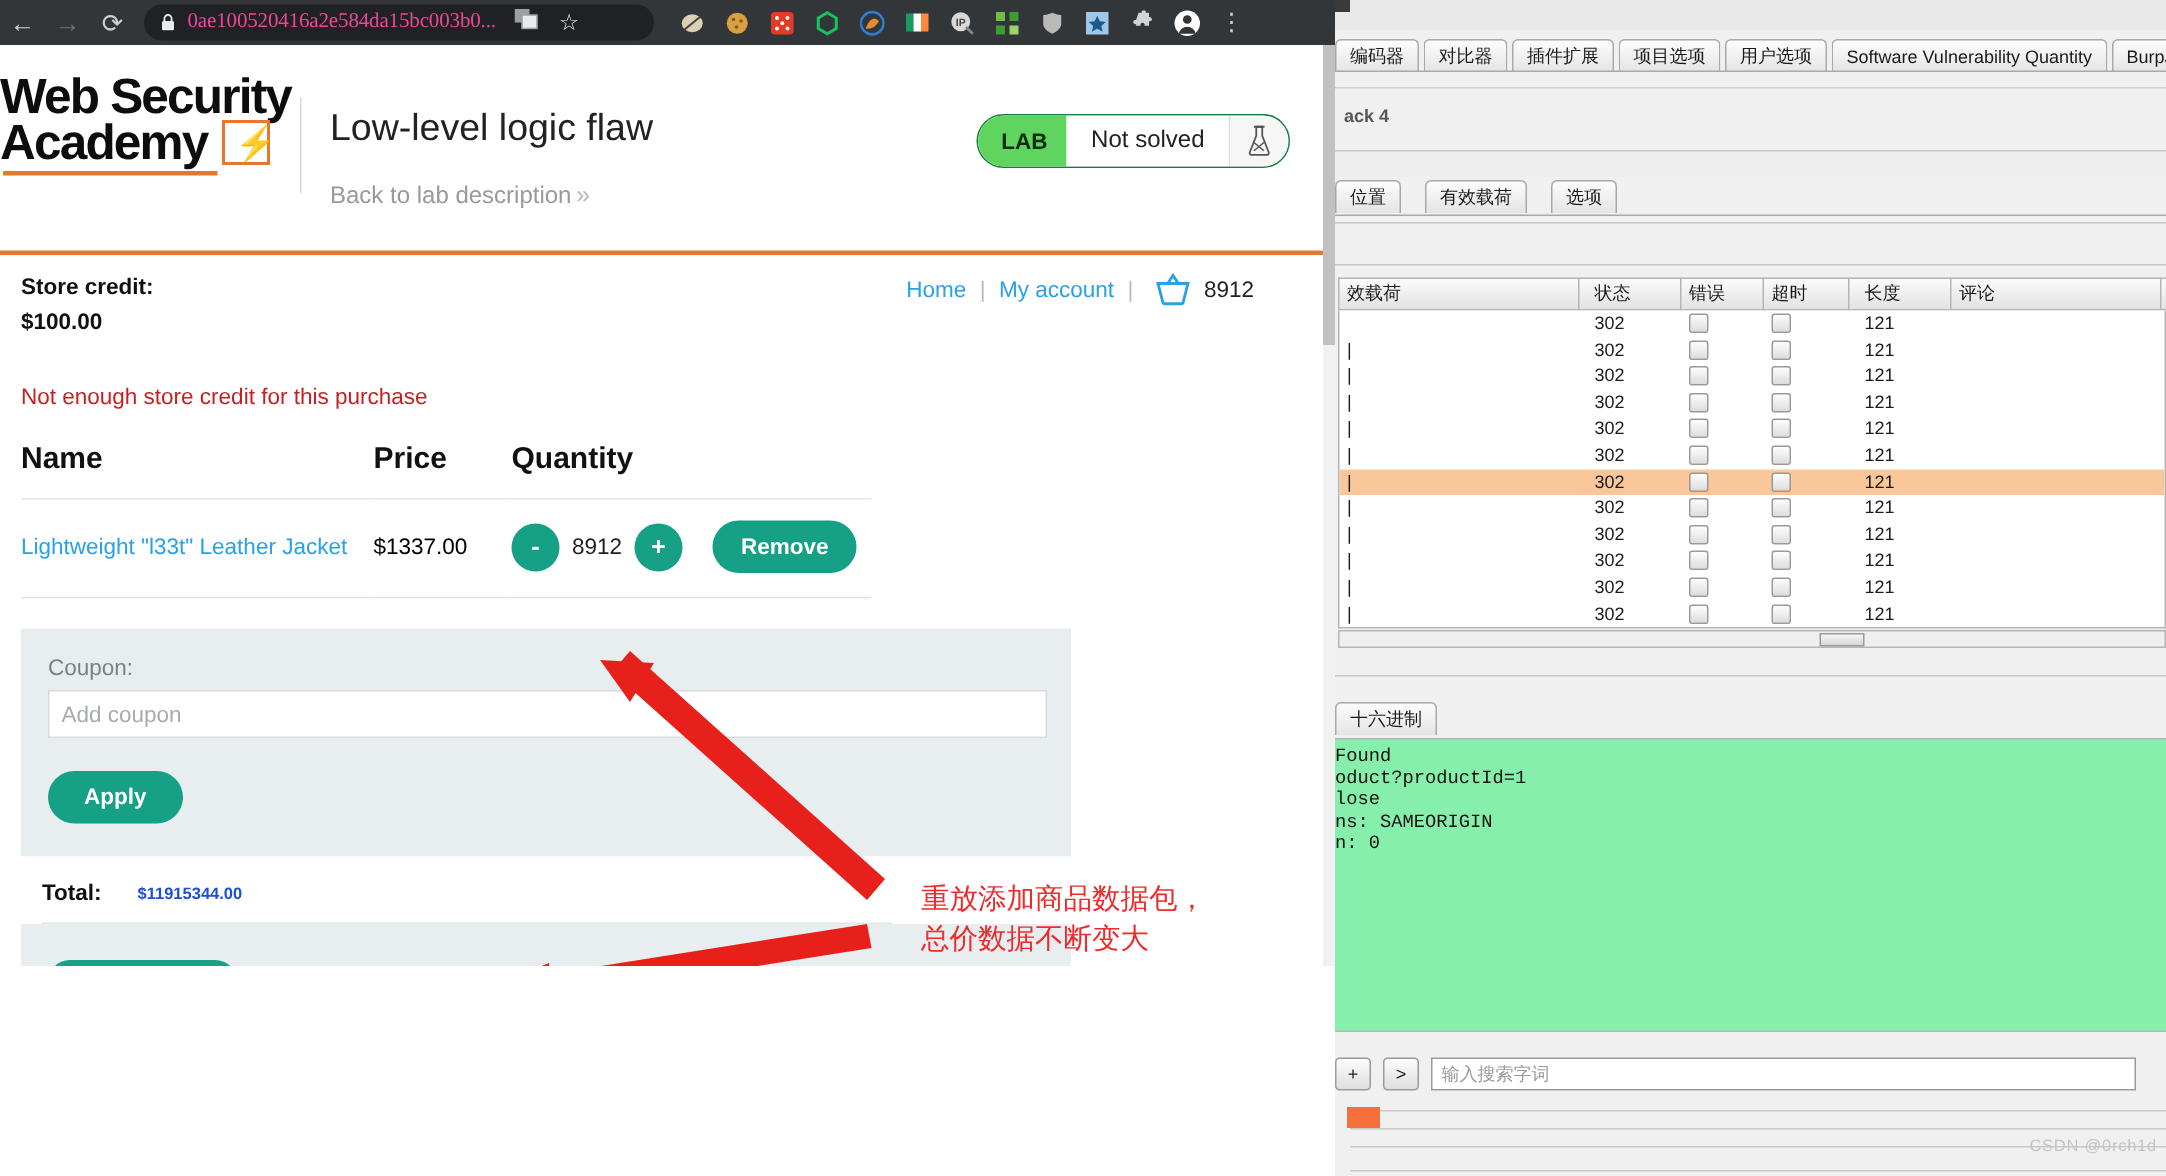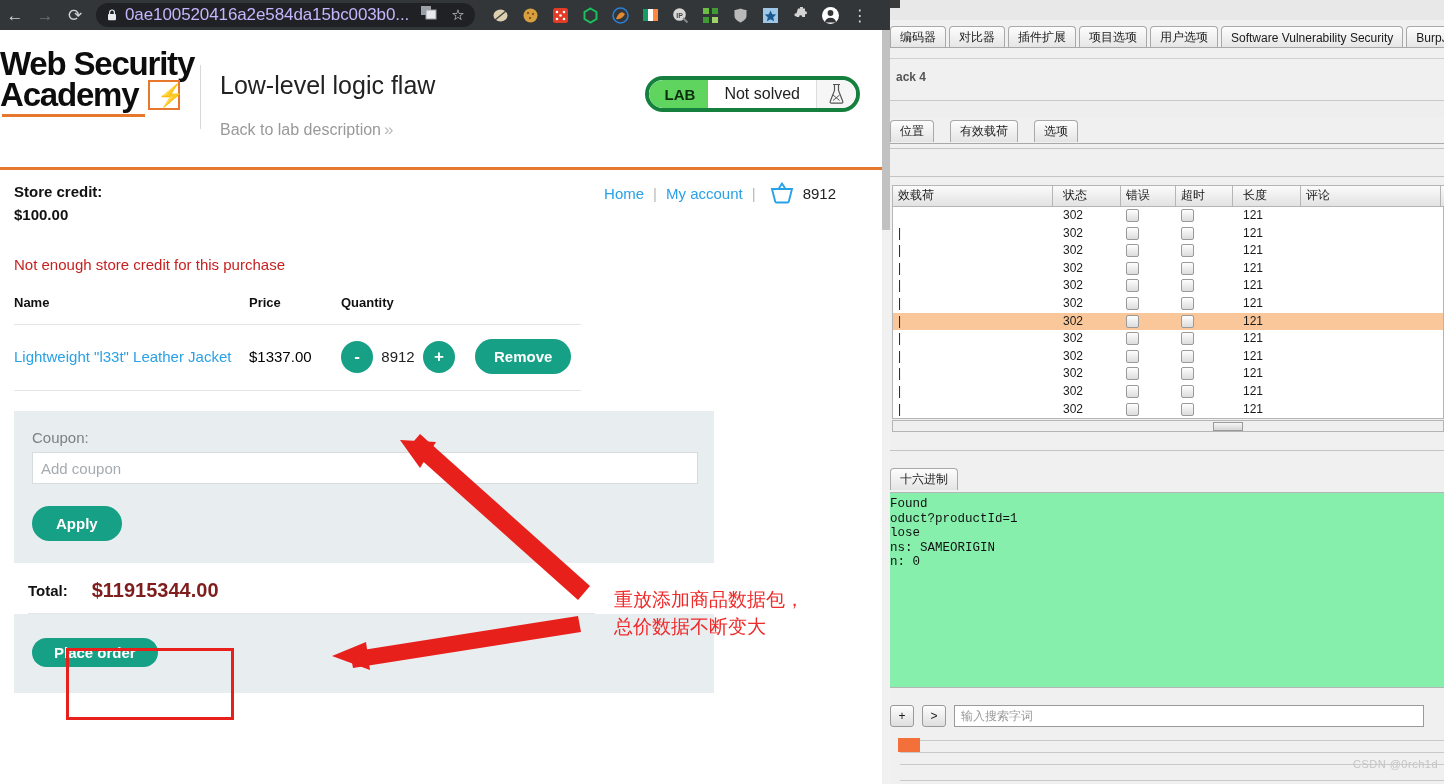--- a/index.html
+++ b/index.html
@@ -25,35 +25,35 @@
   }
   .nav-btn.disabled { color: #6c7074; }
   .omnibox {
     margin-left: 6px;
     height: 24px; background: #202124; border-radius: 12px;
     display: flex; align-items: center; padding: 0 10px 0 11px;
     min-width: 340px;
   }
   .lock-icon { margin-right: 8px; display:flex; align-items:center; }
   .omnibox-url {
-    color: #c4b5fd; font-size: 17px; white-space: nowrap;
-    font-family: Liberation Sans, sans-serif;
+    color: #ec4899; font-size: 14px; white-space: nowrap;
+    font-family: Liberation Serif, serif;
     letter-spacing: -0.1px;
   }
   .omni-right { display:flex; align-items:center; margin-left: 12px; gap: 14px; }
   .ext-strip { display: flex; align-items: center; gap: 11px; margin-left: 16px; }
   .ext-icon {
     width: 19px; height: 19px; display: flex; align-items: center;
     justify-content: center; font-size: 14px; line-height: 1;
   }
   .kebab { color: #cfd2d4; font-size: 16px; margin-left: 12px; letter-spacing:0; }
 
   
   .viewport {
-    position: absolute; left: 0; top: 30px; width: 890px; height: 754px;
+    position: absolute; left: 0; top: 30px; width: 890px; height: 614px;
     background: #ffffff; overflow: hidden;
   }
   .vp-scrollbar {
     position:absolute; right:0; top:0; width:8px; height:754px; background:#f1f1f1;
   }
   .vp-scrollbar-thumb { position:absolute; right:0; top:0; width:8px; height:200px; background:#c1c1c1;}
 
   
   .academy-header {
     position: relative; padding: 16px 0 0 0; height: 140px;
@@ -72,21 +72,21 @@
     font-size: 22px; font-weight: 700; line-height: 26px;
   }
   .hdr-divider { position:absolute; left: 200px; top: 35px; width: 1px; height: 64px; background:#d8d8d8;}
   .lab-title { position:absolute; left: 220px; top: 41px; font-size: 25px; color: #222; font-weight: 400;}
   .lab-back { position:absolute; left: 220px; top: 90px; font-size: 16px; color: #999; }
   .lab-back .chev { font-size: 17px; color:#bbb; margin-left: 3px; }
 
   .lab-status {
     position:absolute; right: 30px; top: 46px;
     display:flex; align-items: stretch; height: 36px;
-    border-radius: 18px; overflow:hidden; border: 4px solid #15803d;
+    border-radius: 18px; overflow:hidden; border: 1px solid #15803d;
     background: #fff;
   }
   .lab-tag {
     background:#5fd45f; color:#0b2d0b; font-weight: 700; font-size: 15px;
     display:flex; align-items:center; padding: 0 13px 0 16px;
     border-radius: 18px 0 0 18px;
   }
   .lab-state {
     color:#222; font-size: 16px; display:flex; align-items:center; padding: 0 16px;
     background:#fff;
@@ -105,21 +105,21 @@
   .shop-nav a { color:#29a1e6; text-decoration:none; }
   .shop-nav .sep { color:#b9b9b9; margin: 0 9px; }
   .cart-count { color:#222; font-size: 15px; margin-left: 8px;}
   .basket-icon { margin-left: 4px; display:flex; align-items:center;}
 
   .cart-h { font-size: 15px; font-weight: 700; color:#111; margin: 0 0 14px 0; }
   .cart-error { font-size: 15px; color:#c71f1f; margin: 0 0 22px 0; }
 
   .cart-table { width: 567px; border-collapse: collapse; }
   .cart-table th {
-    text-align:left; font-size: 13px; font-weight:700; color:#111;
+    text-align:left; font-size: 20px; font-weight:700; color:#111;
     padding: 0 0 14px 0; border-bottom: 1px solid #e3e6e8;
   }
   .cart-table td {
     padding: 14px 0 16px 0; border-bottom: 1px solid #e3e6e8; font-size: 15px; vertical-align: middle;
   }
   .col-price { width: 92px; }
   .col-qty { width: 240px; }
   .prod-link { color:#29a1e6; text-decoration:none; }
   .qty-wrap { display:flex; align-items:center; gap: 8px; }
   .circ-btn {
@@ -144,21 +144,21 @@
     font-family: "Liberation Sans", sans-serif;
   }
   .coupon-input::placeholder { color:#a6abaf; }
   .apply-btn { margin-top: 22px; }
 
   .total-row {
     width: 700px; background:#fff; position: relative;
     padding: 16px 0 12px 0; display: flex; align-items: center;
   }
   .total-lbl { font-size: 15px; font-weight:700; color:#111; margin-left: 14px; }
-  .total-val { font-size: 20px; font-weight:700; color:#7f1d1d; margin-left: 24px; }
+  .total-val { font-size: 11px; font-weight:700; color:#1d4ed8; margin-left: 24px; }
   .total-underline {
     position:absolute; left: 14px; bottom: 0; width: 567px; height:1px; background:#e3e6e8;
   }
   .highlight-box {
     position: absolute; left: 66px; top: 618px; width: 168px; height: 72px;
     border: 3px solid #e8201c; pointer-events:none;
   }
   .order-box { width: 700px; background:#e8edf0; padding: 24px 18px 26px 18px; }
 
   
@@ -490,21 +490,21 @@
     <div class="burp-topstrip">
       <span class="dark-sq"></span>
     </div>
 
     <div class="burp-tabs">
       <div class="btab">编码器</div>
       <div class="btab">对比器</div>
       <div class="btab">插件扩展</div>
       <div class="btab">项目选项</div>
       <div class="btab">用户选项</div>
-      <div class="btab">Software Vulnerability Security</div>
+      <div class="btab">Software Vulnerability Quantity</div>
       <div class="btab">BurpJSLink</div>
     </div>
     <div class="burp-hr" style="top:47px;"></div>
     <div class="burp-hr" style="top:58px;background:#d0d0d0;"></div>
 
     <div class="burp-attack-title">ack 4</div>
     <div class="burp-panelband"></div>
 
     <div class="burp-sub-tabs">
       <div class="btab">位置</div>

